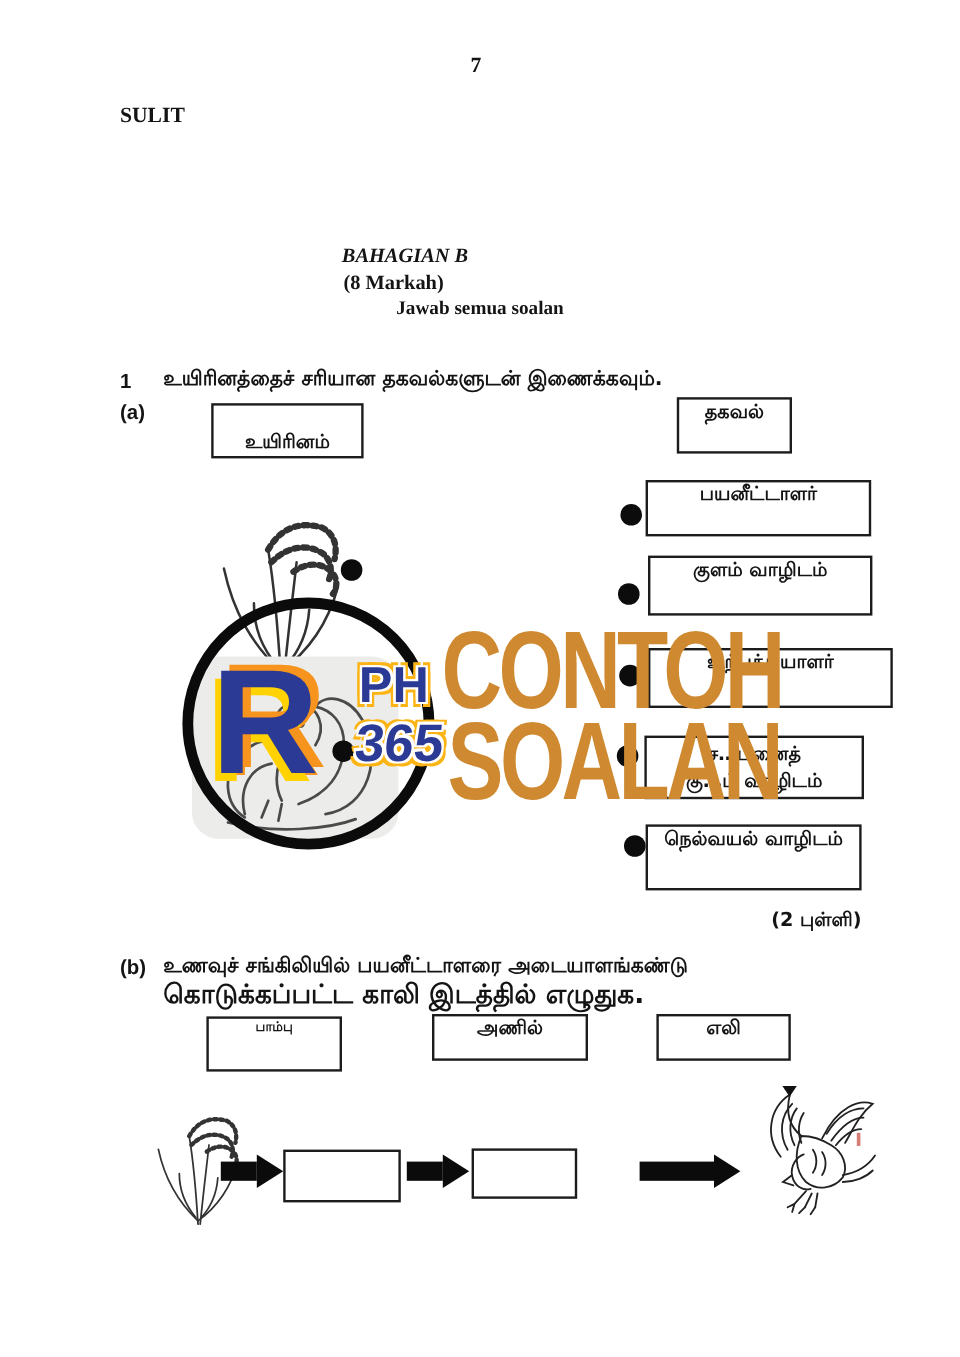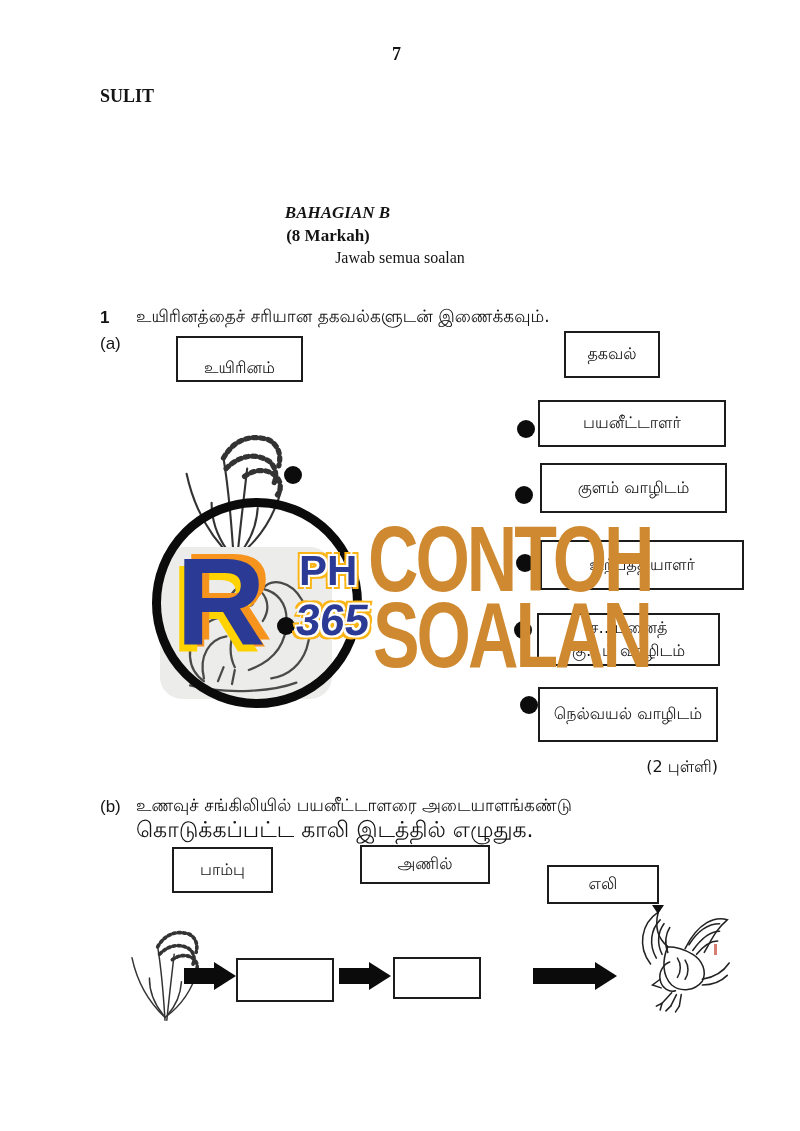--- a/index.html
+++ b/index.html
@@ -1,23 +1,23 @@
 <!DOCTYPE html>
 <html><head>
 <meta charset="utf-8">
 <style>
   html,body{margin:0;padding:0;}
   .page{position:relative;width:800px;height:1131px;background:#ffffff;overflow:hidden;
         font-family:"DejaVu Sans",sans-serif;color:#141414;}
-  .abs{position:absolute;}
+  .abs{position:absolute;font-weight:bold;}
   .serif{font-family:"Liberation Serif","DejaVu Serif",serif;}
   .sans{font-family:"Liberation Sans","DejaVu Sans",sans-serif;}
   .tamil{font-family:"DejaVu Sans",sans-serif;}
   .bold{font-weight:bold;}
-  .box{border:2px solid #1c1c1c;background:#fff;display:flex;align-items:center;justify-content:center;text-align:center;box-sizing:border-box;}
+  .box{border:2px solid #1c1c1c;background:#fff;display:flex;justify-content:center;text-align:center;box-sizing:border-box;}
   .bullet{width:18px;height:18px;border-radius:50%;background:#0c0c0c;}
   .arrow{display:flex;align-items:center;}
   .arrow .shaft{height:16px;background:#0b0b0b;}
   .arrow .head{width:0;height:0;border-top:14px solid transparent;border-bottom:14px solid transparent;border-left:22px solid #0b0b0b;}
   .wm{font-family:"Liberation Sans","DejaVu Sans",sans-serif;font-weight:bold;
       font-size:92px;line-height:0.86;letter-spacing:-4px;color:#cf8a31;
       transform:scale(0.76,1);transform-origin:0 0;white-space:nowrap;z-index:6;}
   .logo-ring{border-radius:50%;border:9px solid #0b0b0b;background:transparent;z-index:4;}
   .logo-r{font-family:"Liberation Sans","DejaVu Sans",sans-serif;font-weight:bold;font-size:124px;line-height:1;
           color:#2b3a94;z-index:5;
@@ -114,27 +114,27 @@
 
   <div class="abs wm" style="left:368px;top:520px;">CONTOH</div>
   <div class="abs wm" style="left:373px;top:596px;">SOALAN</div>
 
   <div class="abs tamil" style="left:518px;top:757px;width:200px;text-align:right;font-size:16px;">(2 புள்ளி)</div>
 
   <div class="abs sans" style="left:100px;top:797px;font-size:17px;">(b)</div>
   <div class="abs tamil" style="left:136px;top:795px;font-size:17px;">உணவுச் சங்கிலியில் பயனீட்டாளரை அடையாளங்கண்டு</div>
   <div class="abs tamil" style="left:136px;top:817px;font-size:22px;">கொடுக்கப்பட்ட காலி இடத்தில் எழுதுக.</div>
 
-  <div class="abs box tamil" style="left:172px;top:847px;width:101px;height:46px;font-size:16px;">
+  <div class="abs box tamil" style="left:172px;top:847px;width:113px;height:46px;font-size:11px;">
     <span>பாம்பு</span>
   </div>
   <div class="abs box tamil" style="left:360px;top:845px;width:130px;height:39px;font-size:16px;">
     <span>அணில்</span>
   </div>
-  <div class="abs box tamil" style="left:547px;top:845px;width:112px;height:39px;font-size:16px;margin-top:20px;">
+  <div class="abs box tamil" style="left:547px;top:845px;width:112px;height:39px;font-size:16px;">
     <span>எலி</span>
   </div>
 
   <div class="abs" style="left:112px;top:912px;width:106px;height:110px;">
     <svg class="sketch" viewBox="0 0 100 120" width="106" height="110">
       <path d="M50 118 C48 85 46 62 42 38"></path>
       <path d="M52 118 C55 88 58 64 60 46"></path>
       <path d="M50 115 C32 98 20 78 14 50"></path>
       <path d="M50 115 C68 102 80 84 86 62"></path>
       <path d="M48 112 C38 100 33 88 33 72"></path>

